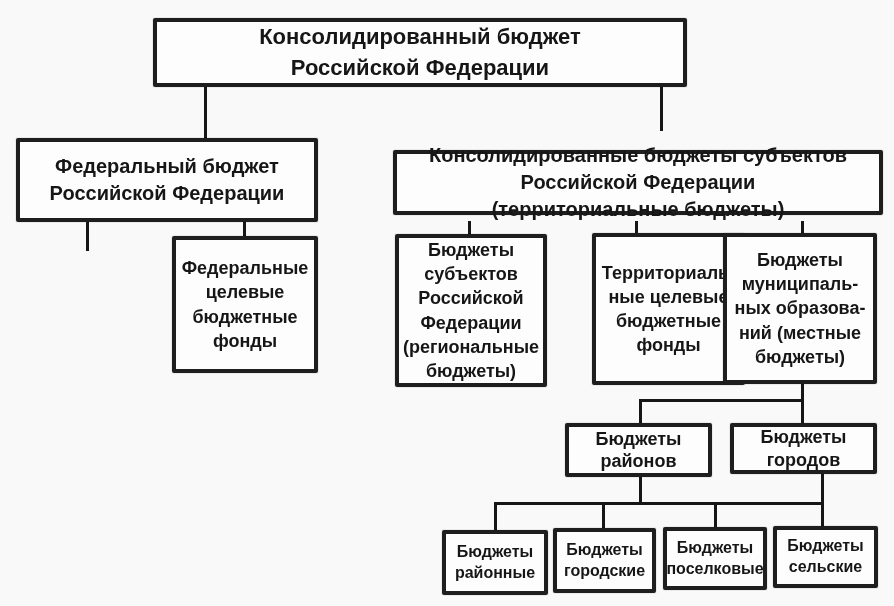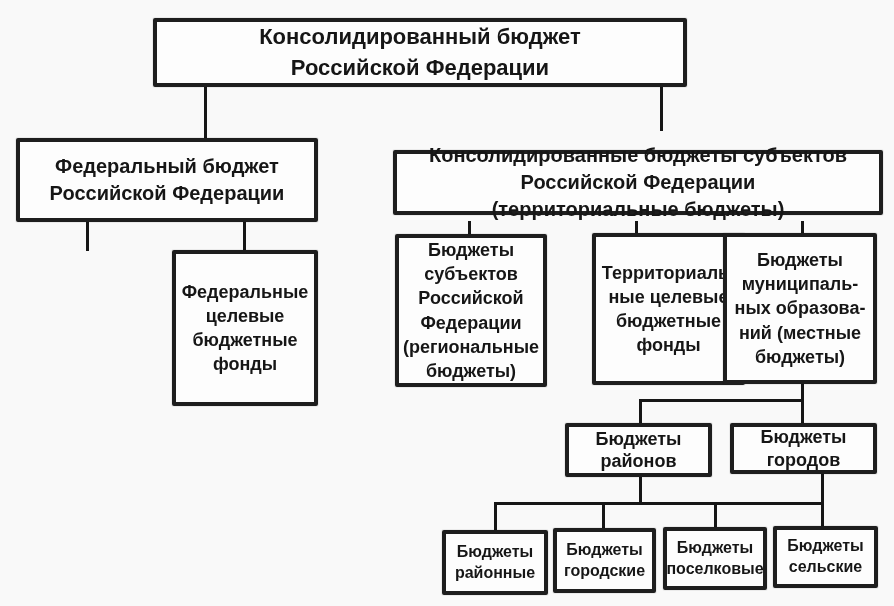--- a/index.html
+++ b/index.html
@@ -82,21 +82,21 @@
 Российской Федерации</div>
   </div>
 
   <div class="box lvl1" style="left:393px; top:130px; width:490px; height:65px;margin-top:20px;">
     <div class="label">Консолидированные бюджеты субъектов
 Российской Федерации
 (территориальные бюджеты)</div>
   </div>
 
 
-  <div class="box lvl2" style="left:172px; top:250px; width:146px; height:156px;">
+  <div class="box lvl2" style="left:172px; top:236px; width:146px; height:137px;">
     <div class="label">Федеральные
 целевые
 бюджетные
 фонды</div>
   </div>
 
   <div class="box lvl2" style="left:395px; top:234px; width:152px; height:153px;">
     <div class="label">Бюджеты
 субъектов
 Российской

